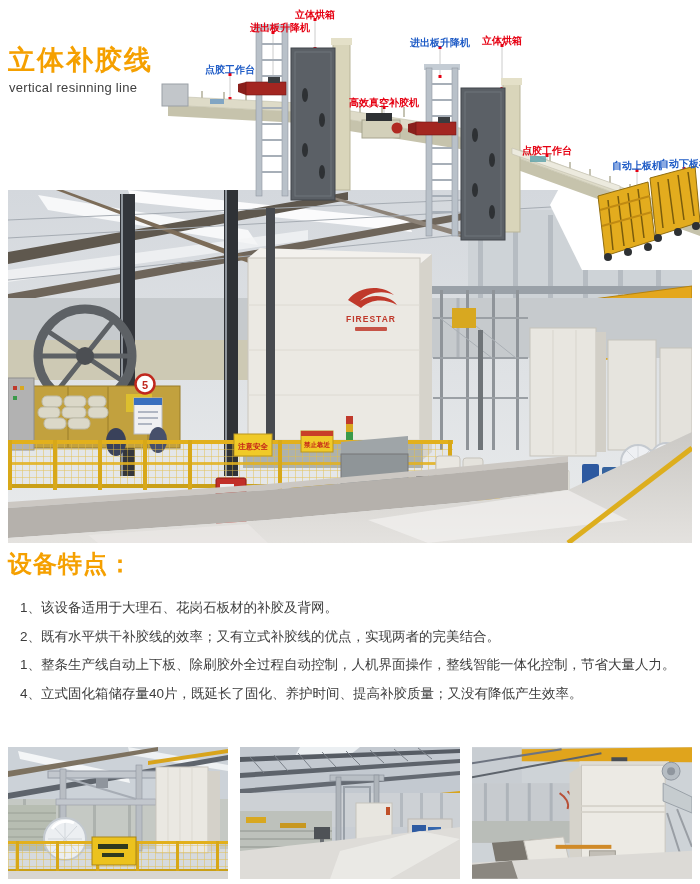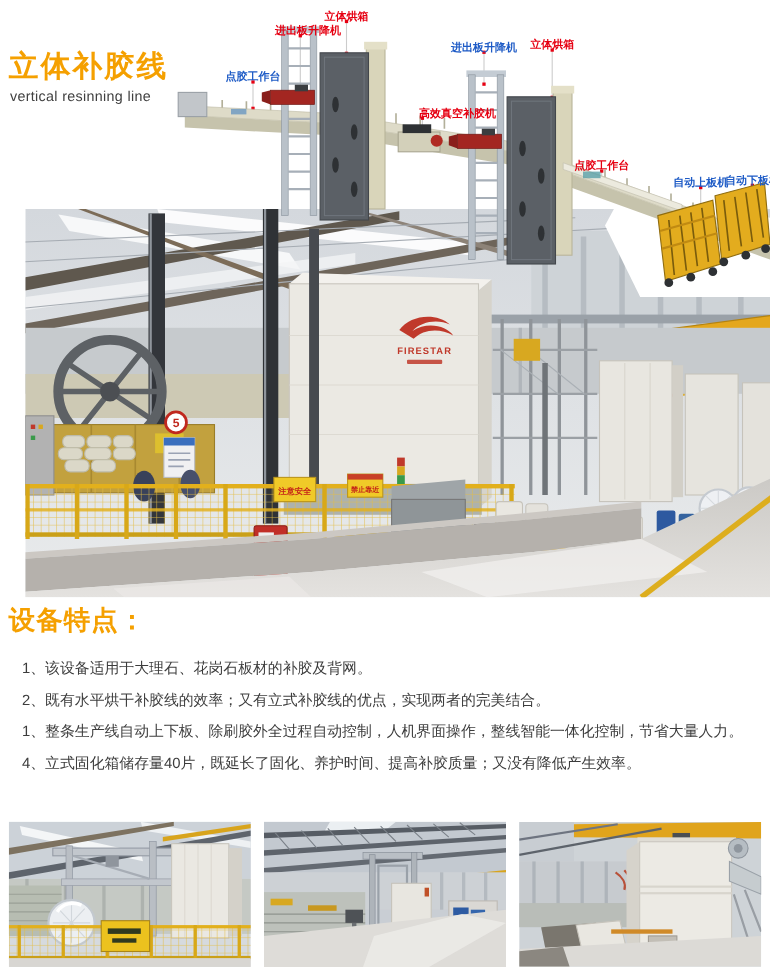--- a/index.html
+++ b/index.html
@@ -5,21 +5,21 @@
   html,body{margin:0;padding:0}
   body{width:700px;height:884px;background:#fff;position:relative;overflow:hidden;
        font-family:"Liberation Sans","DejaVu Sans",sans-serif;}
   .page{position:absolute;inset:0;background:#fff}
   .title{position:absolute;left:8px;top:46px;margin:0;font-size:27px;font-weight:bold;
          color:#f5a000;letter-spacing:2px;line-height:1.1}
   .subtitle{position:absolute;left:9px;top:80px;font-size:13px;color:#404040;letter-spacing:.3px}
   .diagram{position:absolute;left:150px;top:0;width:550px;height:270px;z-index:3}
   .diagram svg{position:absolute;left:0;top:0}
   .dlabel{position:absolute;font-size:10px;font-weight:bold;white-space:nowrap;z-index:2}
-  .main-photo{position:absolute;left:23px;top:190px;width:556px;height:353px;z-index:1}
+  .main-photo{position:absolute;left:8px;top:190px;width:556px;height:353px;z-index:1}
   .features{position:absolute;left:8px;top:548px;width:684px}
   .features h2{margin:0;font-size:24px;font-weight:bold;color:#f5a000;letter-spacing:1px}
   .feat{margin:0 0 0 12px;font-size:13.5px;color:#3c3c3c;line-height:28.5px}
   .feat:first-of-type{margin-top:14px}
   .thumbs{position:absolute;left:8px;top:747px;width:684px;height:132px;display:flex;gap:12px}
   .thumb{width:220px;height:132px;flex:0 0 auto}
   svg text{font-family:"Liberation Sans","DejaVu Sans",sans-serif}
 </style>
 </head>
 <body>
@@ -137,21 +137,21 @@
         <polygon points="500,178 545,166 550,222 506,236" fill="#e3ac1e" stroke="#8f6c10"></polygon>
         <path d="M508 182L513 228M518 179L524 224M528 175L534 220M538 172L544 216" stroke="#7a5c0c" stroke-width="1.5"></path>
         <circle cx="508" cy="238" r="4" fill="#2e3134"></circle>
           <circle cx="528" cy="232" r="4" fill="#2e3134"></circle>
           <circle cx="546" cy="226" r="4" fill="#2e3134"></circle>
       </g>
     </svg>
     <div class="dlabel" style="left: 100px; top: 21px; color: rgb(230, 0, 18);">进出板升降机</div>
     <div class="dlabel" style="left: 145px; top: 8px; color: rgb(230, 0, 18);">立体烘箱</div>
     <div class="dlabel" style="left: 55px; top: 63px; color: rgb(30, 91, 198);">点胶工作台</div>
-    <div class="dlabel" style="left: 199px; top: 96px; color: rgb(230, 0, 18); padding-left: 32px;">高效真空补胶机</div>
+    <div class="dlabel" style="left: 199px; top: 96px; color: rgb(230, 0, 18);">高效真空补胶机</div>
     <div class="dlabel" style="left: 260px; top: 36px; color: rgb(30, 91, 198);">进出板升降机</div>
     <div class="dlabel" style="left: 332px; top: 34px; color: rgb(230, 0, 18);">立体烘箱</div>
     <div class="dlabel" style="left: 372px; top: 144px; color: rgb(230, 0, 18);">点胶工作台</div>
     <div class="dlabel" style="left: 462px; top: 159px; color: rgb(30, 91, 198);">自动上板机</div>
     <div class="dlabel" style="left: 509px; top: 157px; color: rgb(30, 91, 198);">自动下板机</div>
   </div>
 
   <div class="main-photo">
     <svg width="684" height="353" viewBox="0 0 684 353">
       <defs>

